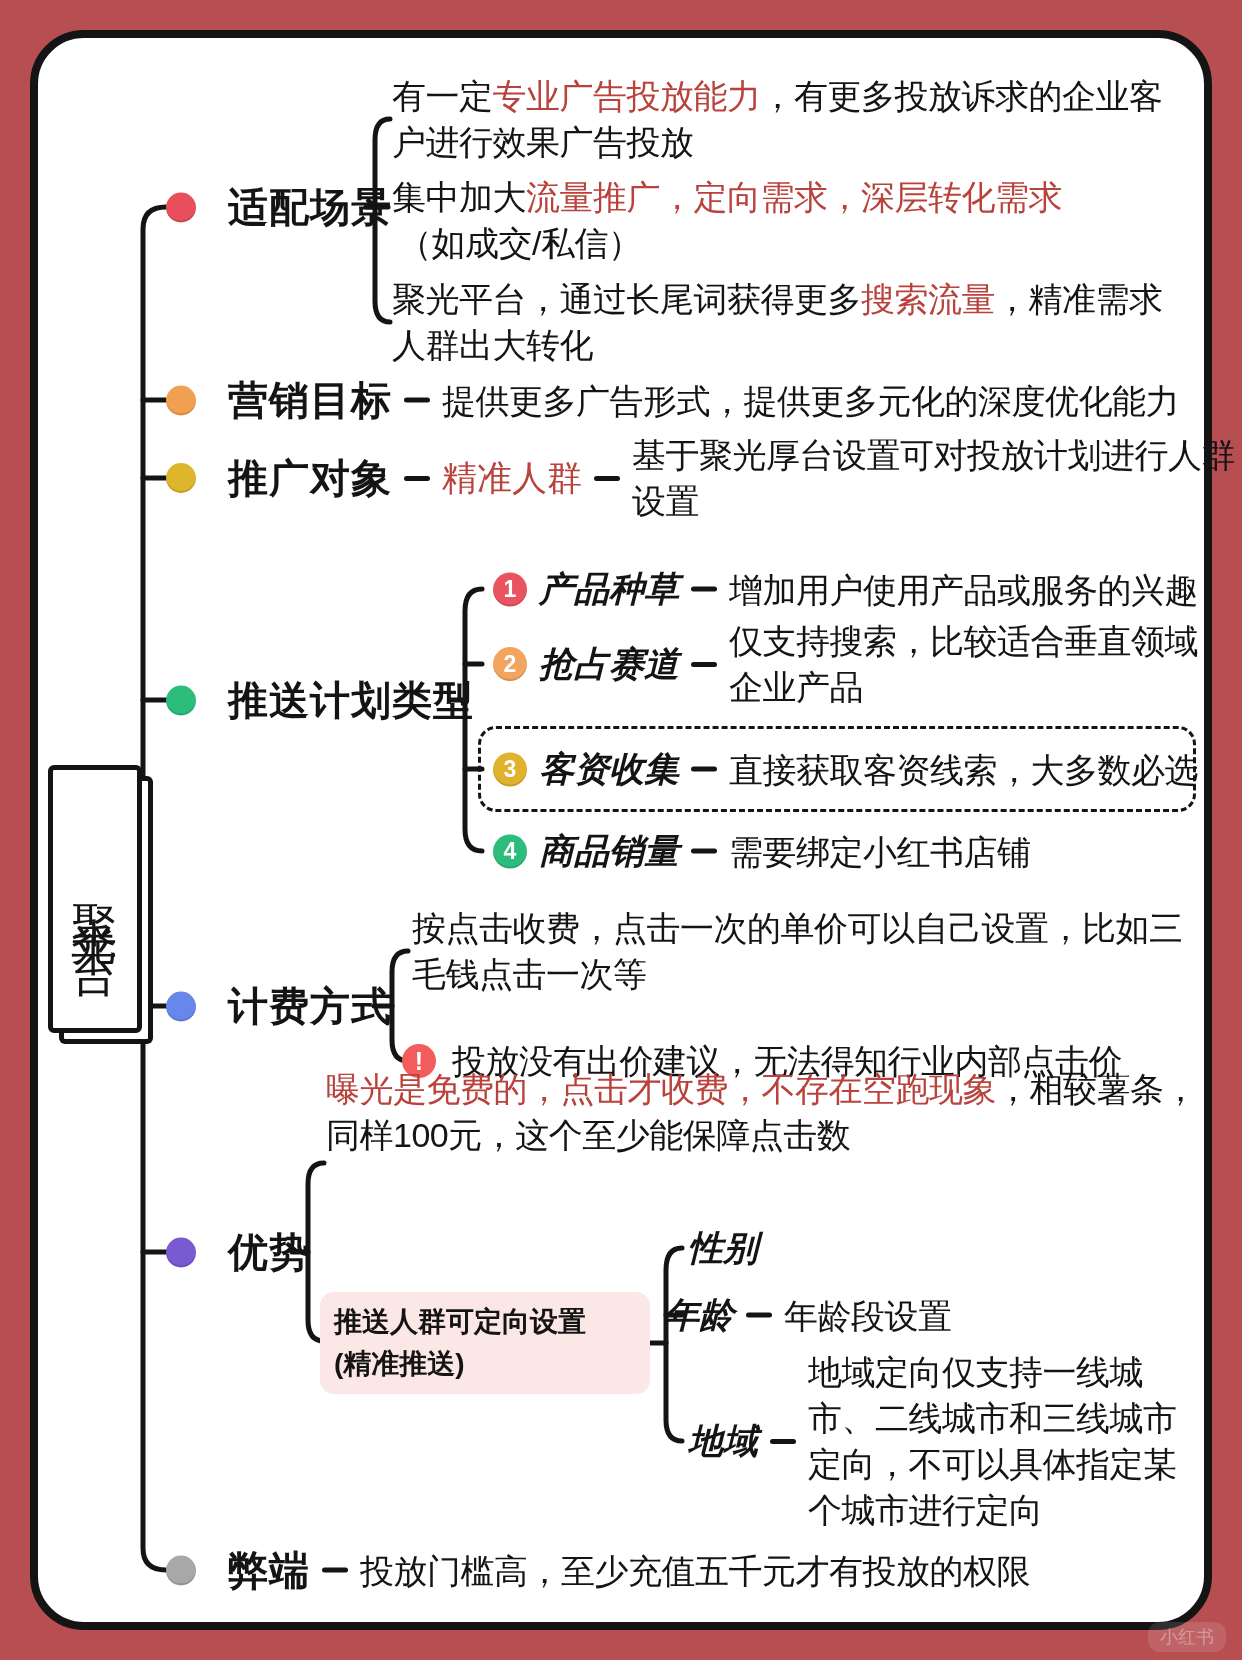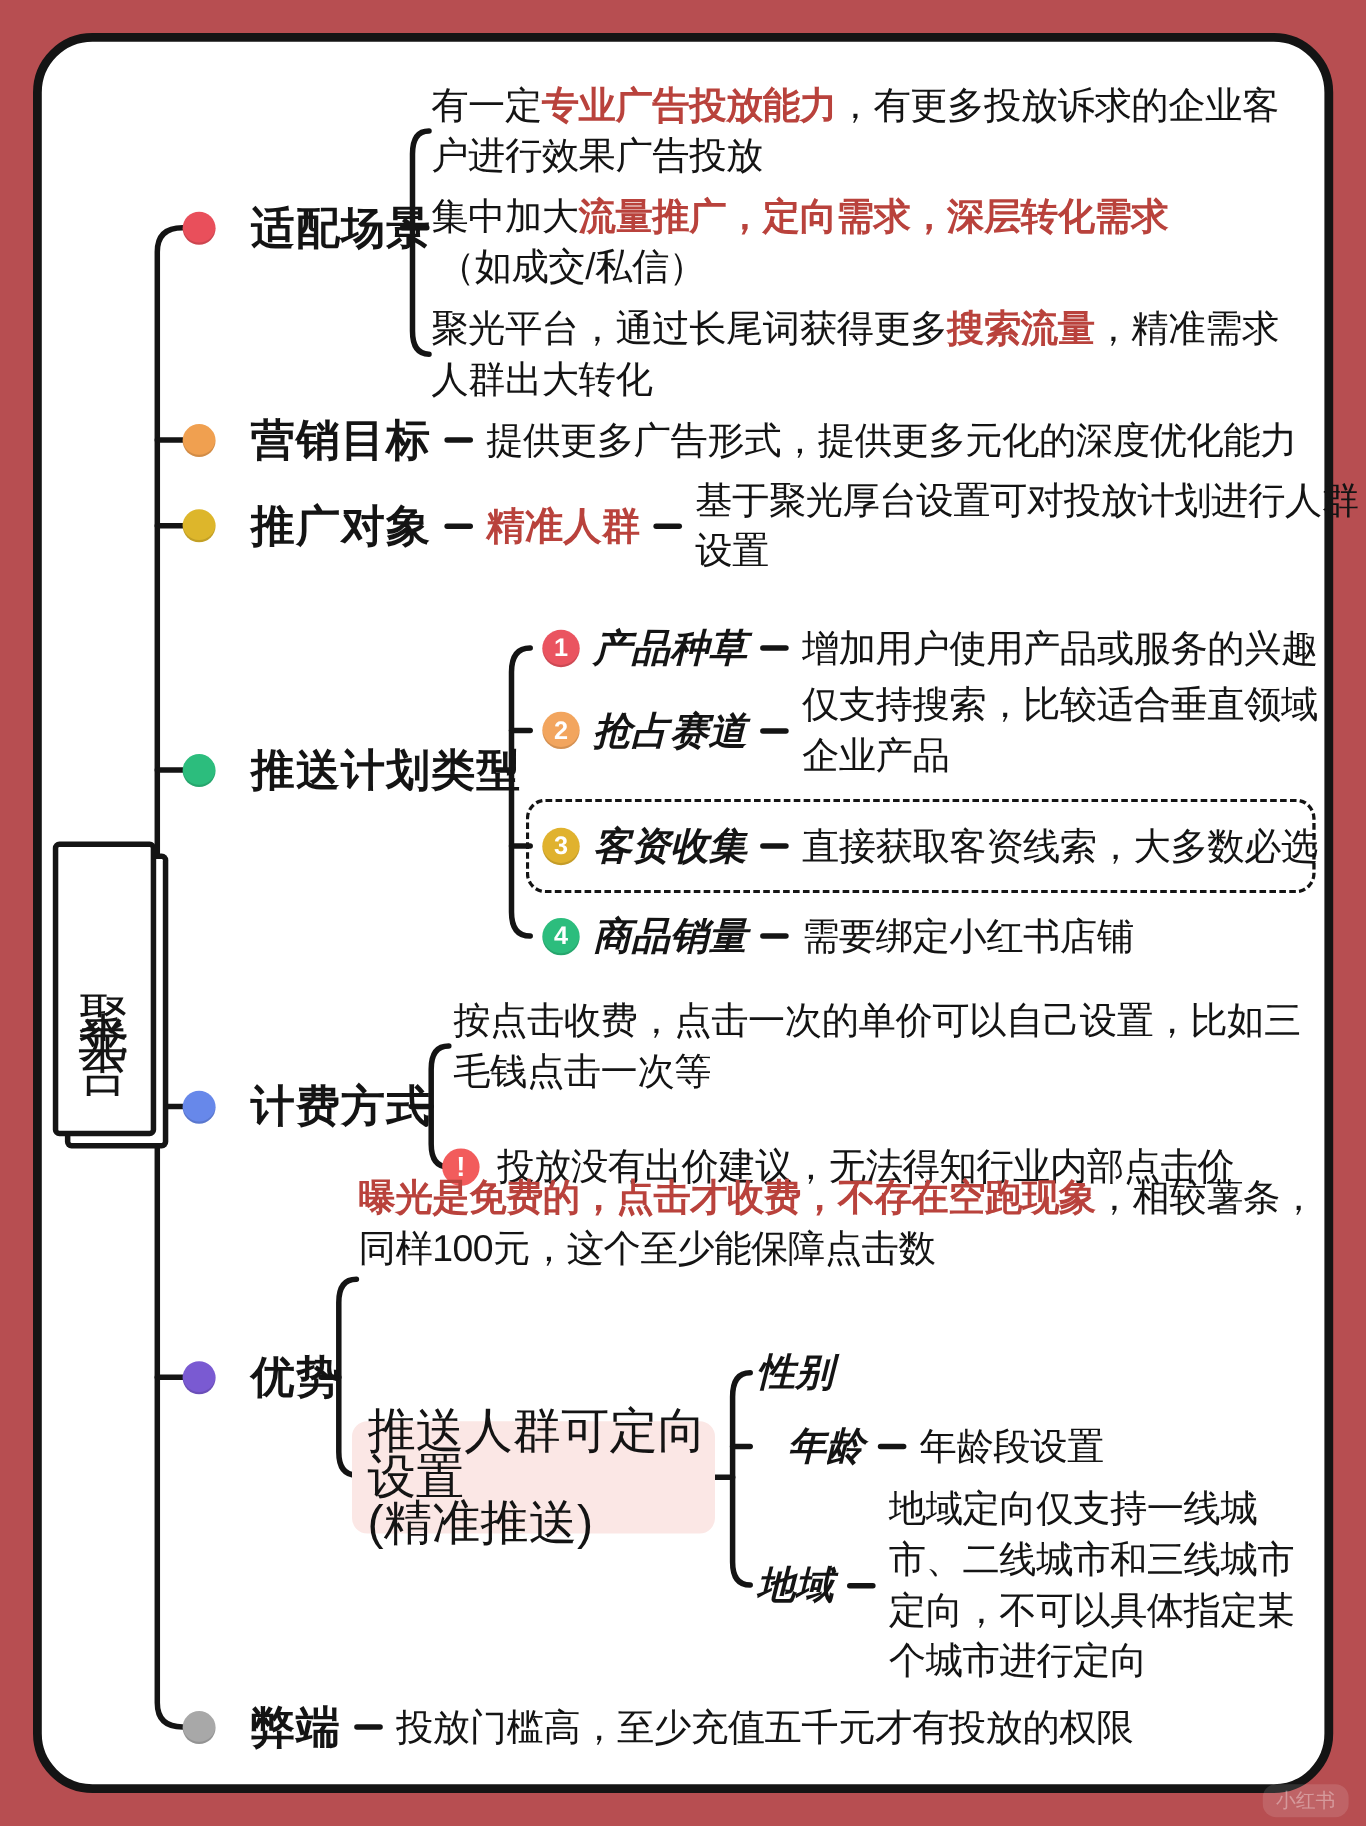--- a/index.html
+++ b/index.html
@@ -20,21 +20,21 @@
     position:absolute;display:flex;align-items:center;gap:12px;
     transform:translateY(-50%);white-space:nowrap;
   }
   .dot{width:30px;height:30px;border-radius:50%;flex:0 0 auto;box-shadow:inset 0 -2px 0 rgba(0,0,0,.12);}
   .blabel{font-size:40px;font-weight:bold;letter-spacing:1px;margin-left:20px;}
   .clabel{font-size:35px;font-weight:bold;font-style:italic;}
   .dash{width:26px;height:5px;background:var(--c-ink,#141414);border-radius:3px;flex:0 0 auto;}
   .line{font-size:34px;line-height:46px;letter-spacing:-0.5px;white-space:nowrap;}
   .block{position:absolute;}
   .col{display:flex;flex-direction:column;}
-  .red{color:var(--c-red_text,#b9423c);font-weight:bold;}
+  .red{color:var(--c-red_text,#b9423c);font-weight:normal;}
   .num{
     width:34px;height:34px;border-radius:50%;flex:0 0 auto;
     color:#fff;font-weight:bold;font-size:23px;
     display:flex;align-items:center;justify-content:center;
     box-shadow:inset 0 -2px 0 rgba(0,0,0,.12);
   }
   .warn{
     width:34px;height:34px;border-radius:50%;flex:0 0 auto;
     background:var(--c-warn,#f25c5c);color:#fff;font-weight:bold;font-size:25px;
     display:flex;align-items:center;justify-content:center;
@@ -52,21 +52,21 @@
   .rootbox span{
     writing-mode:vertical-rl;text-orientation:upright;
     font-size:46px;font-weight:500;letter-spacing:16px;line-height:1;
   }
   .pinkbox{
     position:absolute;left:320px;top:1292px;width:330px;height:102px;
     background:var(--c-pink,#fbe7e5);border-radius:14px;
     display:flex;flex-direction:column;justify-content:center;
     padding-left:14px;box-sizing:border-box;
   }
-  .pinkbox .pline{font-size:44px;font-weight:normal;line-height:42px;}
+  .pinkbox .pline{font-size:28px;font-weight:bold;line-height:42px;}
   .watermark{
     position:absolute;right:16px;bottom:8px;
     font-size:18px;color:rgba(255,255,255,.35);
     background:rgba(255,255,255,.12);border-radius:12px;padding:3px 12px;
   }
 </style>
 </head>
 <body>
 
 <div class="canvas">
@@ -197,21 +197,21 @@
     <div class="line"><span class="red">曝光是免费的，点击才收费，不存在空跑现象</span><span>，相较薯条，</span></div>
     <div class="line">同样100元，这个至少能保障点击数</div>
   </div>
   <div class="pinkbox">
     <div class="pline">推送人群可定向设置</div>
     <div class="pline">(精准推送)</div>
   </div>
   <div class="row" style="left:688px;top:1248px">
     <span class="clabel">性别</span>
   </div>
-  <div class="row" style="left:716px;top:1315px">
+  <div class="row" style="left:664px;top:1315px">
     <span class="clabel">年龄</span>
     <span class="dash"></span>
     <span class="line">年龄段设置</span>
   </div>
   <div class="row" style="left:688px;top:1441px">
     <span class="clabel">地域</span>
     <span class="dash"></span>
     <span class="col">
       <span class="line">地域定向仅支持一线城</span>
       <span class="line">市、二线城市和三线城市</span>

